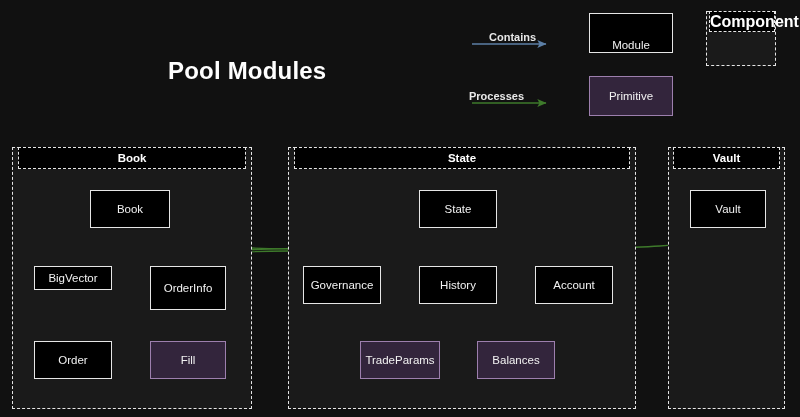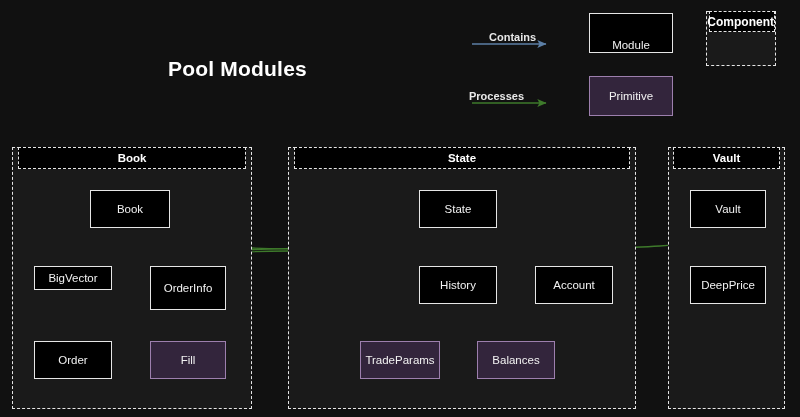--- a/index.html
+++ b/index.html
@@ -18,21 +18,21 @@
   #edges {
     position: absolute;
     left: 0; top: 0;
     width: 800px; height: 417px;
     pointer-events: none;
   }
   .title {
     position: absolute;
     left: 168px;
     top: 57px;
-    font-size: 21px;
+    font-size: 24px;
     font-weight: bold;
     color: #ffffff;
     letter-spacing: 0.2px;
   }
   .legend-label {
     position: absolute;
     font-size: 11px;
     color: #e8e8e8;
     white-space: nowrap;
     font-weight: bold;
@@ -81,22 +81,22 @@
     background: #1a1a1a;
     border: 1.6px dashed #e6e6e6;
   }
   .legend-comp-header {
     position: absolute;
     box-sizing: border-box;
     background: #000000;
     border: 1.6px dashed #e6e6e6;
     display: flex;
     align-items: center;
-    justify-content: flex-end;
-    font-size: 12px;
+    justify-content: flex-start;
+    font-size: 16px;
     font-weight: bold;
     color: #ffffff;
     white-space: nowrap;
   }
 </style>
 </head>
 <body>
 
 <div id="canvas">
 
@@ -203,33 +203,33 @@
   <div class="node" style="left:34px; top:341px; width:78px; height:38px;">
     <span>Order</span>
   </div>
   <div class="node primitive" style="left:150px; top:341px; width:76px; height:38px;">
     <span>Fill</span>
   </div>
 
   <div class="node" style="left:419px; top:190px; width:78px; height:38px;">
     <span>State</span>
   </div>
+  <div class="node" style="left:303px; top:266px; width:78px; height:38px;">
+    <span>Governance</span>
+  </div>
   <div class="node" style="left:419px; top:266px; width:78px; height:38px;">
     <span>History</span>
   </div>
   <div class="node" style="left:535px; top:266px; width:78px; height:38px;">
     <span>Account</span>
   </div>
   <div class="node primitive" style="left:360px; top:341px; width:80px; height:38px;">
     <span>TradeParams</span>
   </div>
   <div class="node primitive" style="left:477px; top:341px; width:78px; height:38px;">
     <span>Balances</span>
   </div>
 
   <div class="node" style="left:690px; top:190px; width:76px; height:38px;">
     <span>Vault</span>
   </div>
-  <div class="node" style="left:690px; top:266px; width:76px; height:38px;">
-    <span>DeepPrice</span>
-  </div>
 
 </div>
 
 </body></html>

